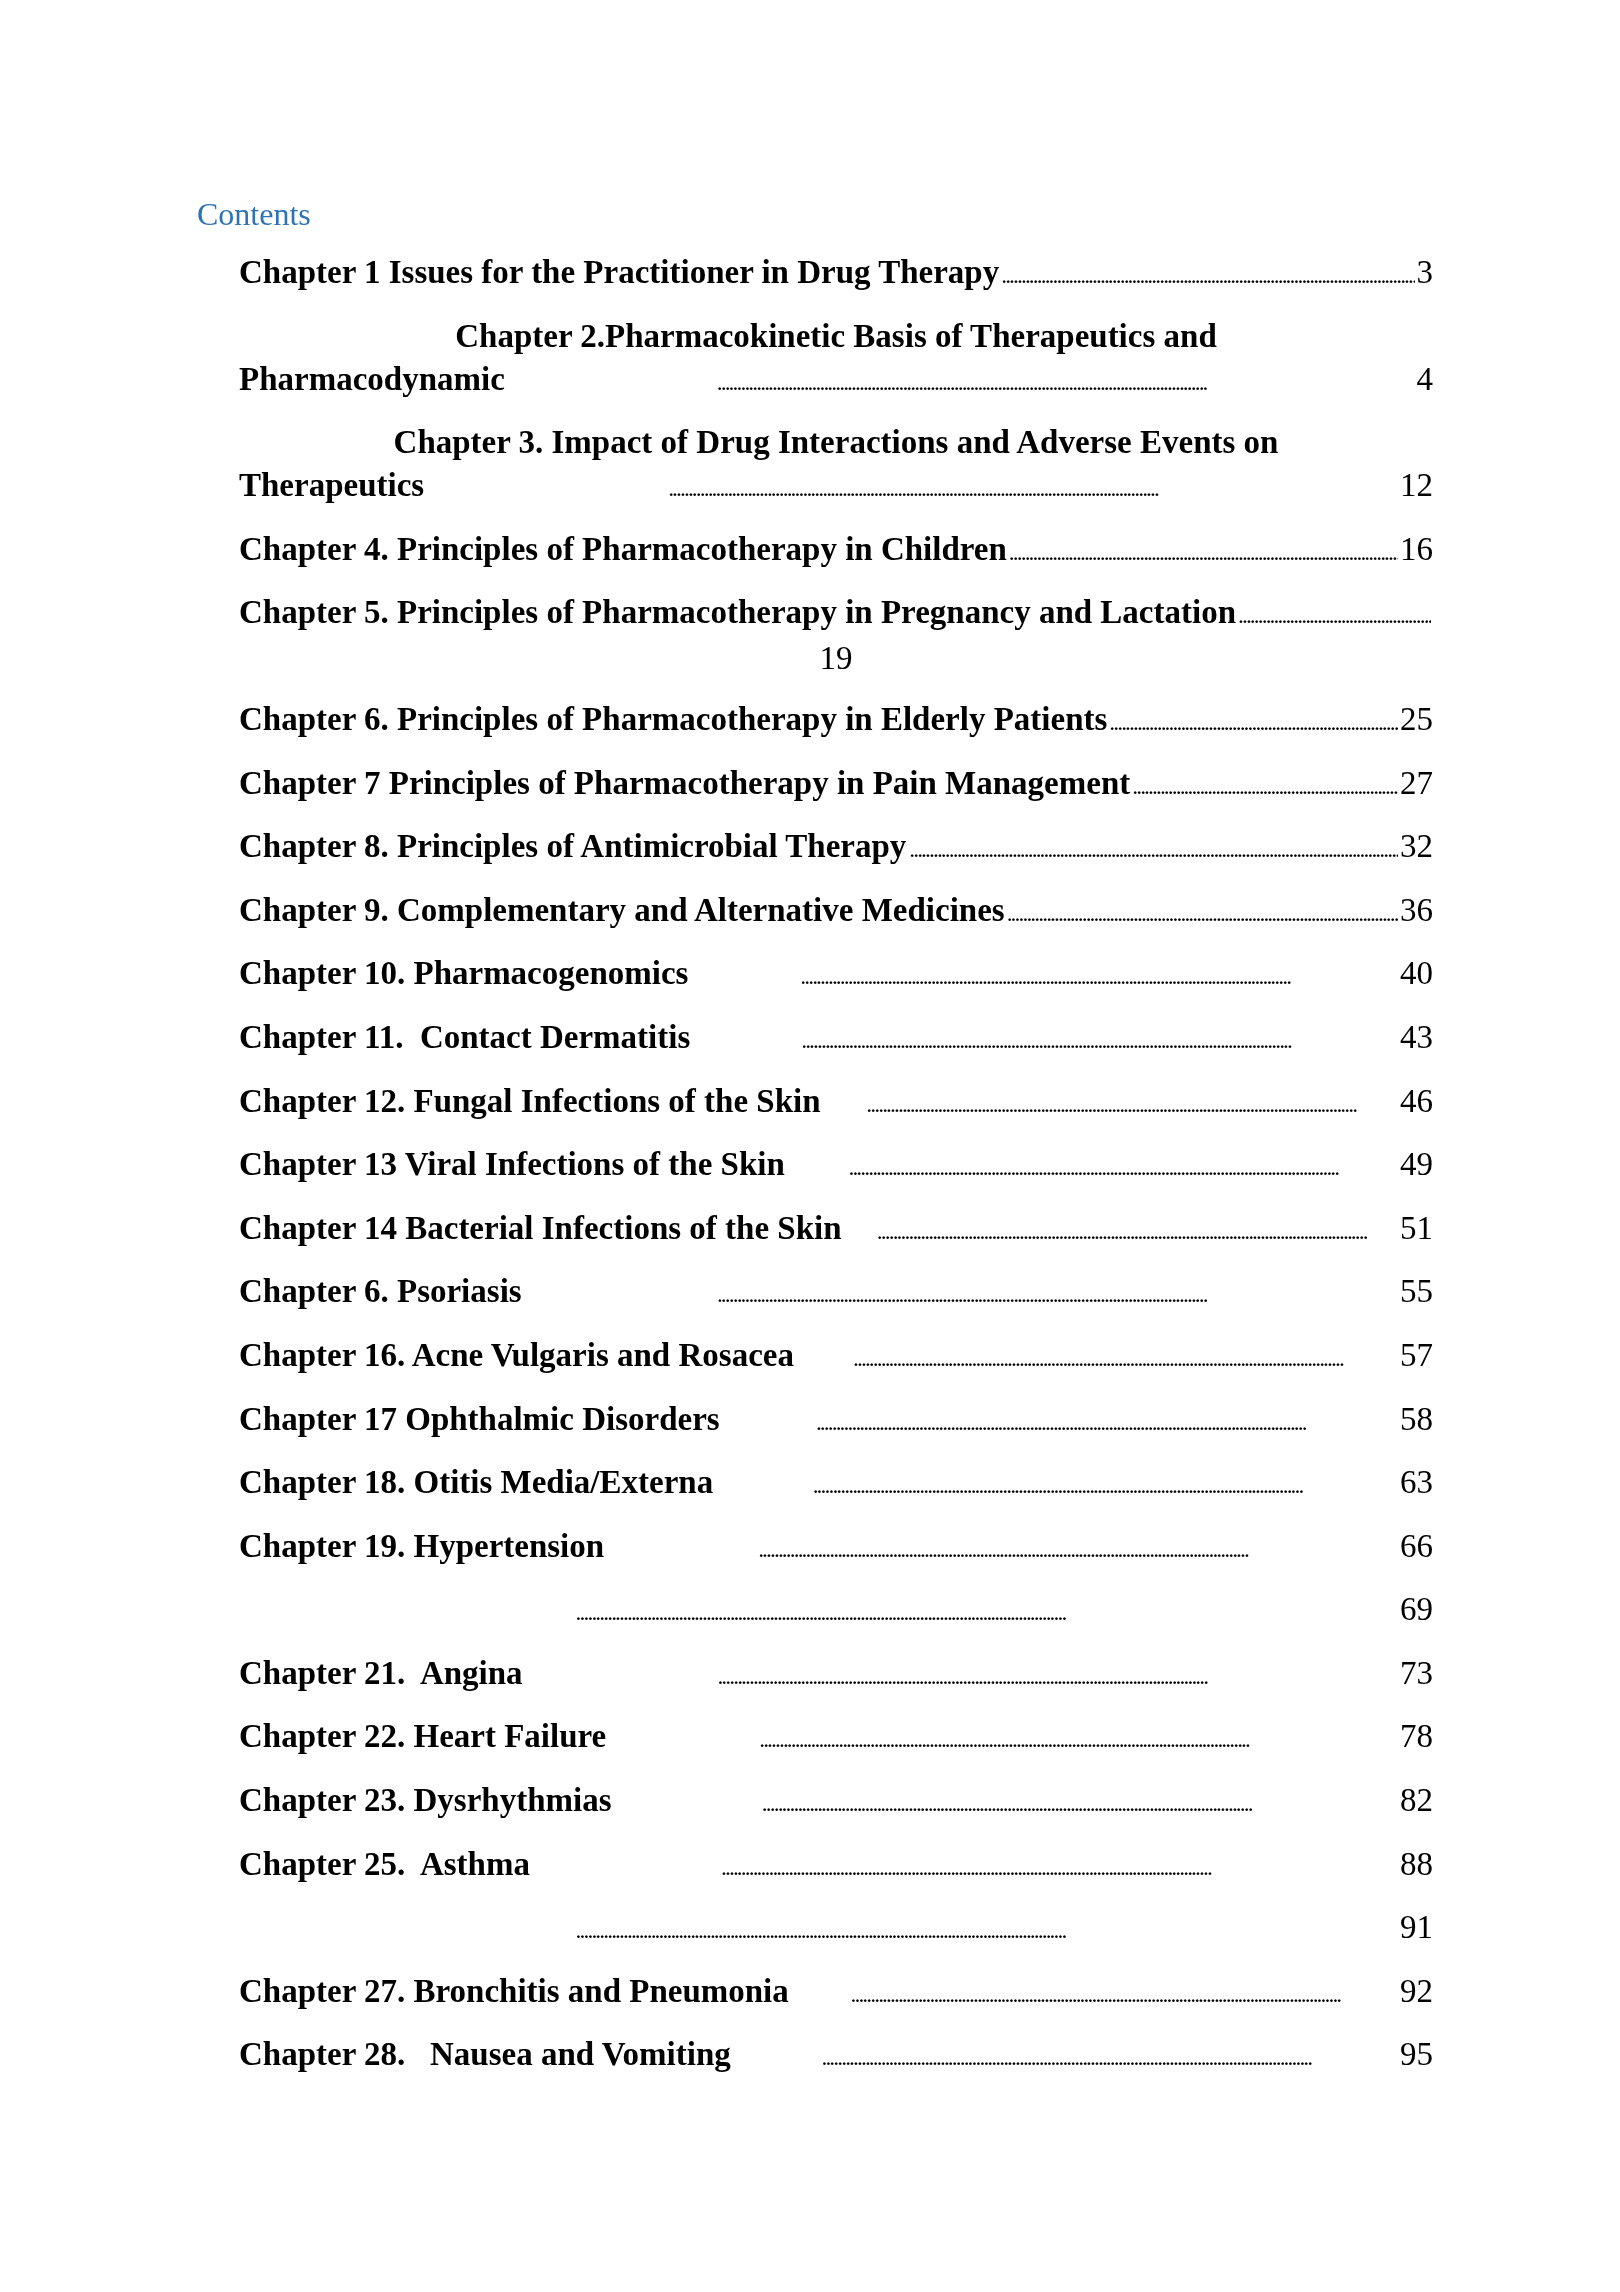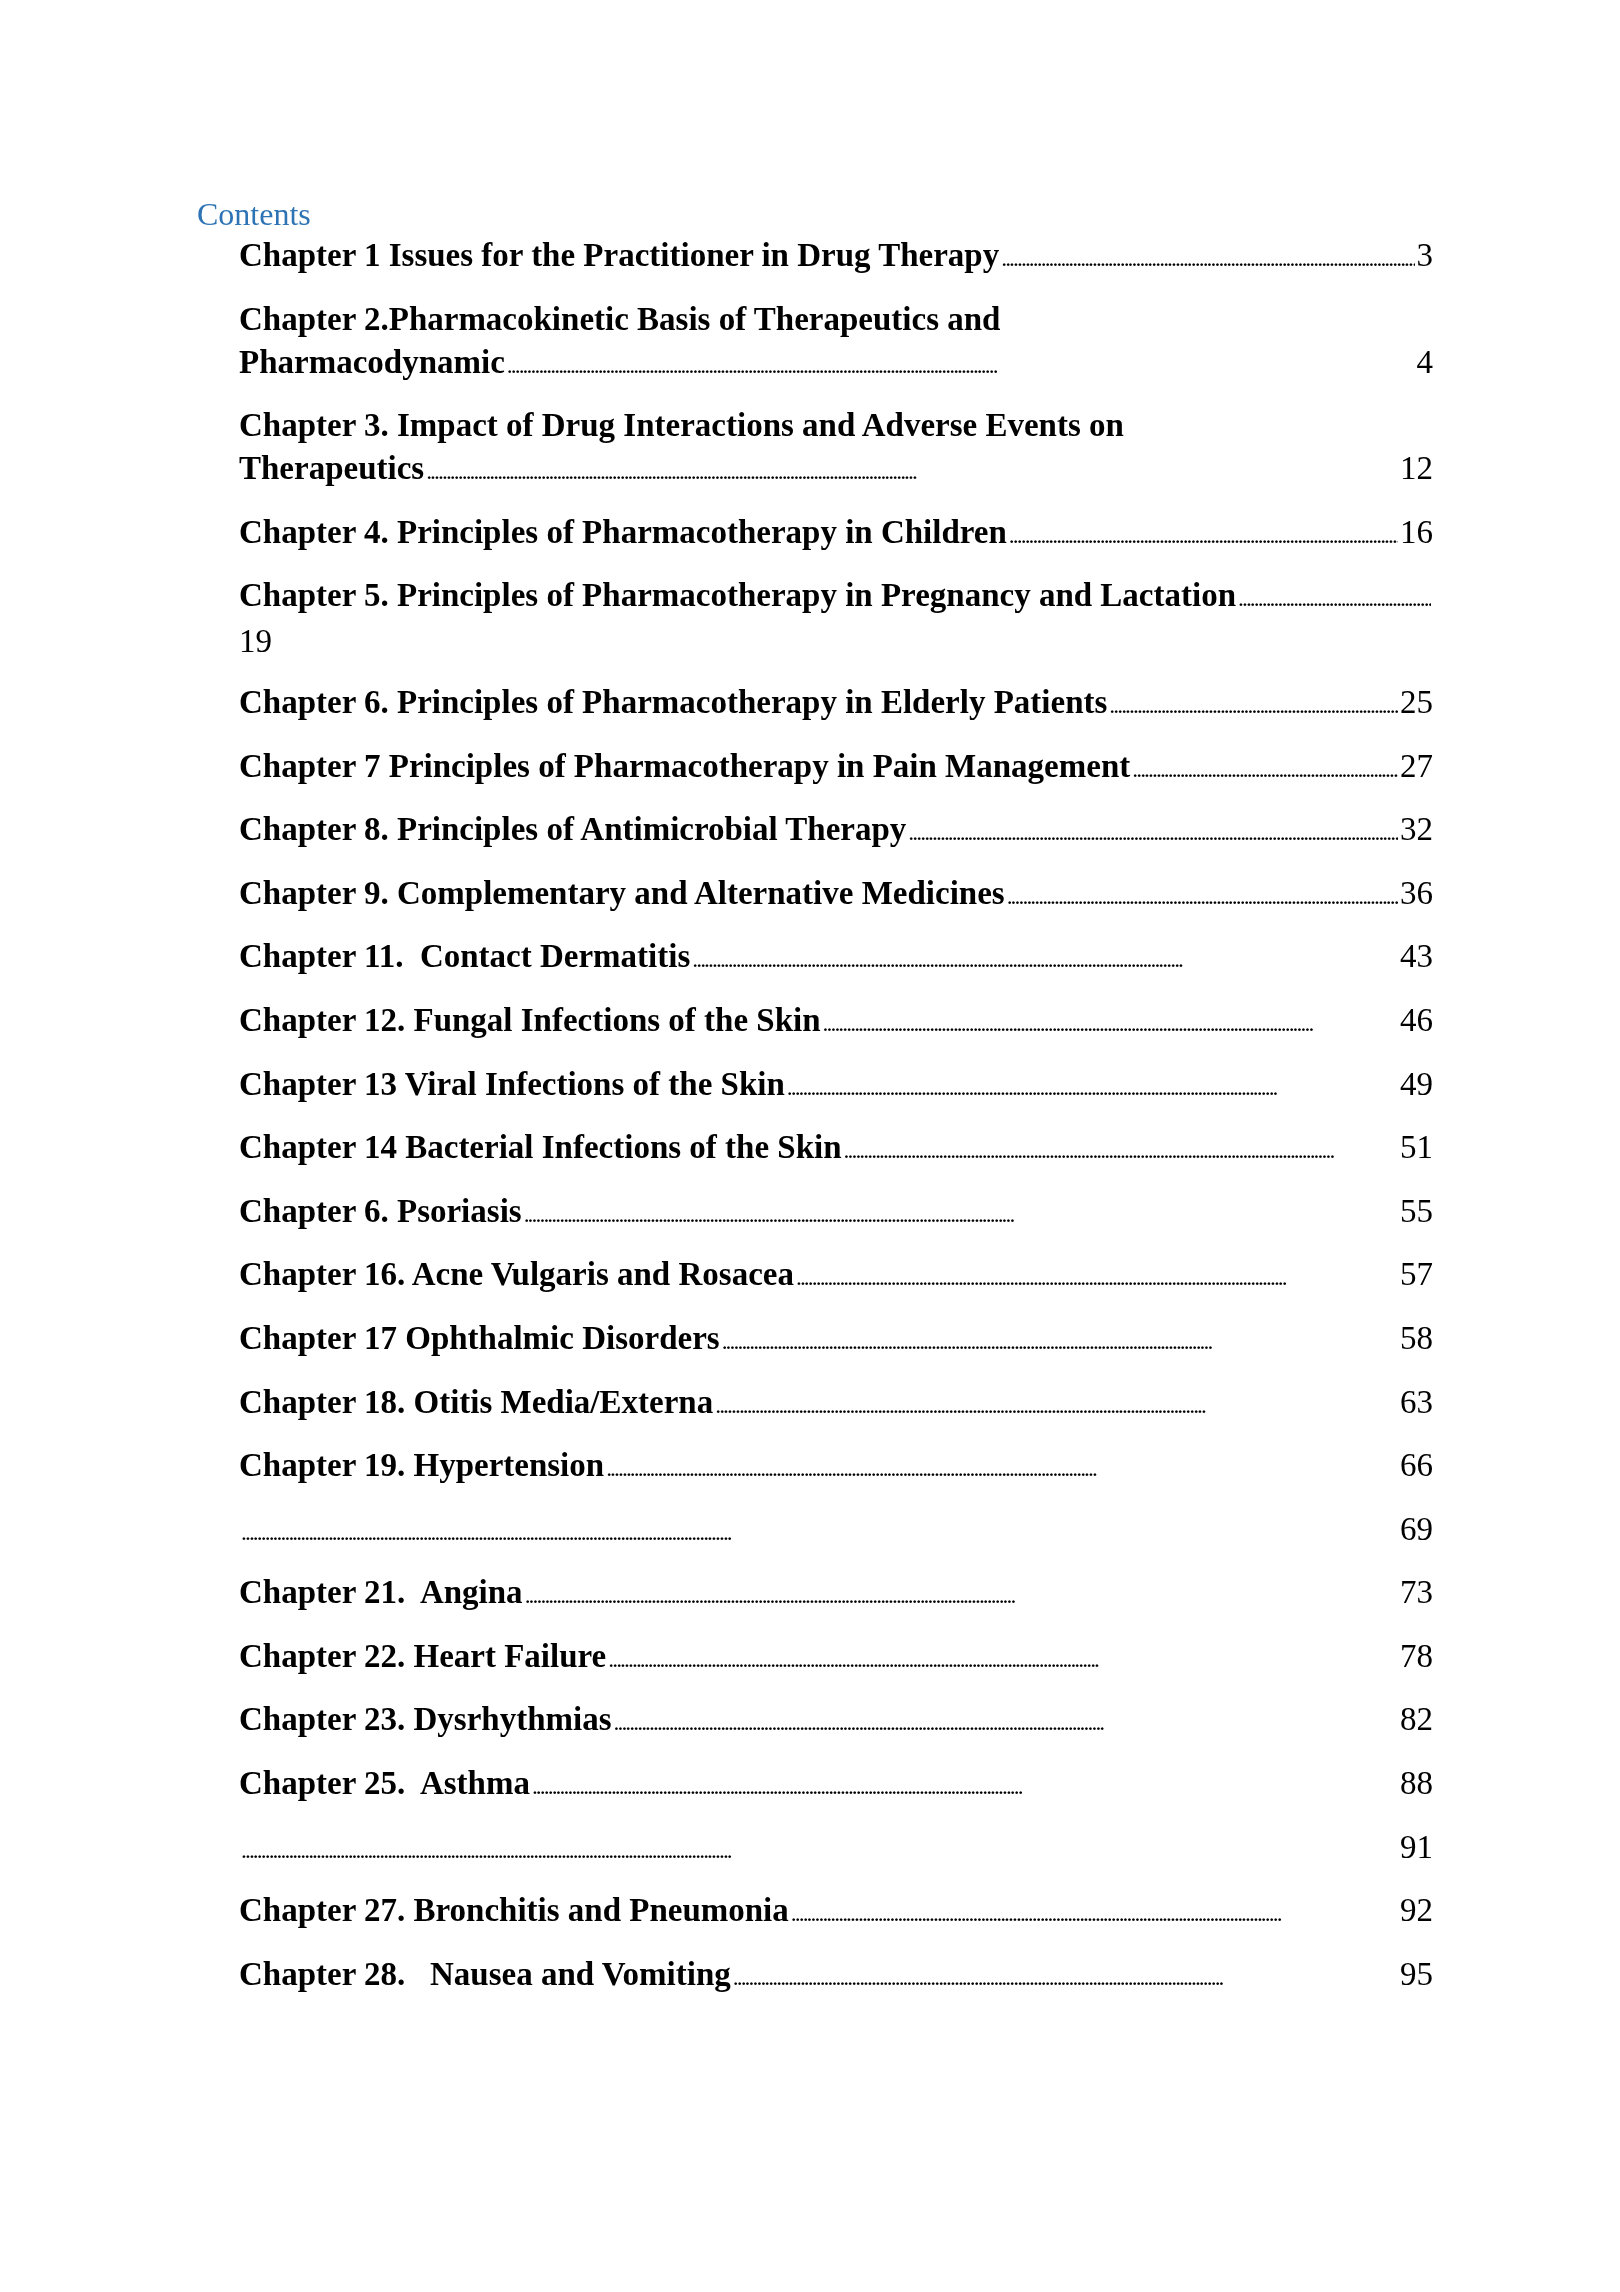--- a/index.html
+++ b/index.html
@@ -1,18 +1,18 @@
 <!DOCTYPE html>
 <html><head>
 <meta charset="utf-8">
 <style>
   html, body { margin:0; padding:0; background:#fff; }
   body { width:1620px; height:2293px; position:relative; overflow:hidden; font-family:"Liberation Serif", serif; color:#000; }
   .heading { position:absolute; left:197px; top:198px; font-size:32px; color:#2E74B5; line-height:1; }
-  .toc { position:absolute; left:239px; top:234px; width:1194px; }
+  .toc { position:absolute; left:239px; top:251px; width:1194px;text-align:center; }
   .entry { font-size:33px; line-height:43px; margin-bottom:17.6px; }
   .row { display:flex; align-items:baseline; }
   .title { font-weight:bold; white-space:nowrap; }
   .leader { flex:1; overflow:hidden; white-space:nowrap; margin:0 2px; }
   .leader::before { content:". . . . . . . . . . . . . . . . . . . . . . . . . . . . . . . . . . . . . . . . . . . . . . . . . . . . . . . . . . . . . . . . . . . . . . . . . . . . . . . . . . . . . . . . . . . . . . . . . . . . . . . . . . . . . . . . . . . . . . . . . . . ."; letter-spacing:-3.9px; font-size:23.5px; }
   .page { white-space:nowrap; }
   .line1 { font-weight:bold; white-space:nowrap; }
   .wrapnum { display:block; }
 </style>
 </head>
@@ -81,20 +81,27 @@
   </div>
   <div class="entry">
     <div class="row">
         <span class="title">Chapter 9. Complementary and Alternative Medicines</span>
         <span class="leader"></span>
         <span class="page">36</span>
       </div>
   </div>
   <div class="entry">
     <div class="row">
+        <span class="title">Chapter 10. Pharmacogenomics</span>
+        <span class="leader"></span>
+        <span class="page">40</span>
+      </div>
+  </div>
+  <div class="entry">
+    <div class="row">
         <span class="title" style="white-space:pre">Chapter 11.  Contact Dermatitis</span>
         <span class="leader"></span>
         <span class="page">43</span>
       </div>
   </div>
   <div class="entry">
     <div class="row">
         <span class="title">Chapter 12. Fungal Infections of the Skin</span>
         <span class="leader"></span>
         <span class="page">46</span>

